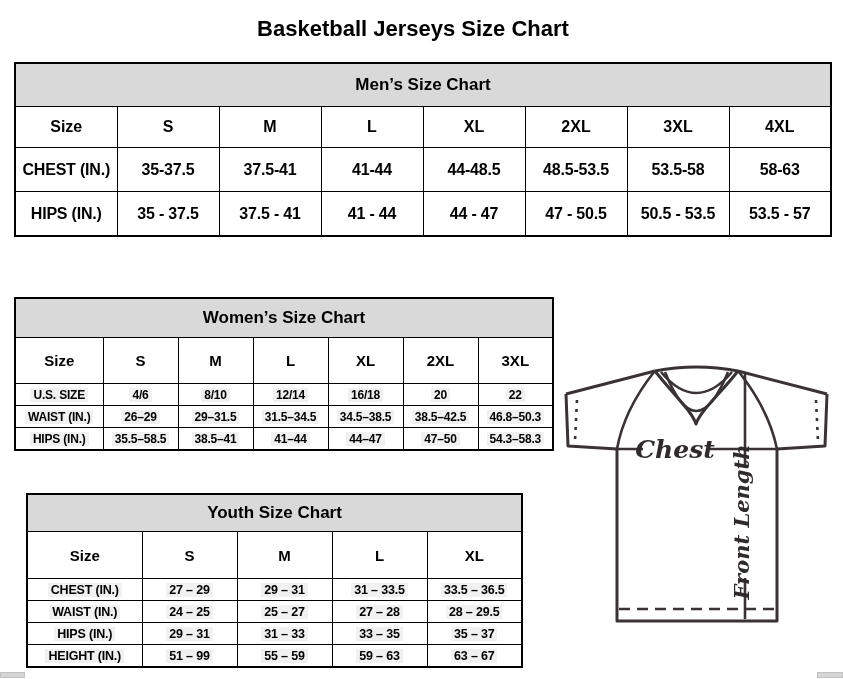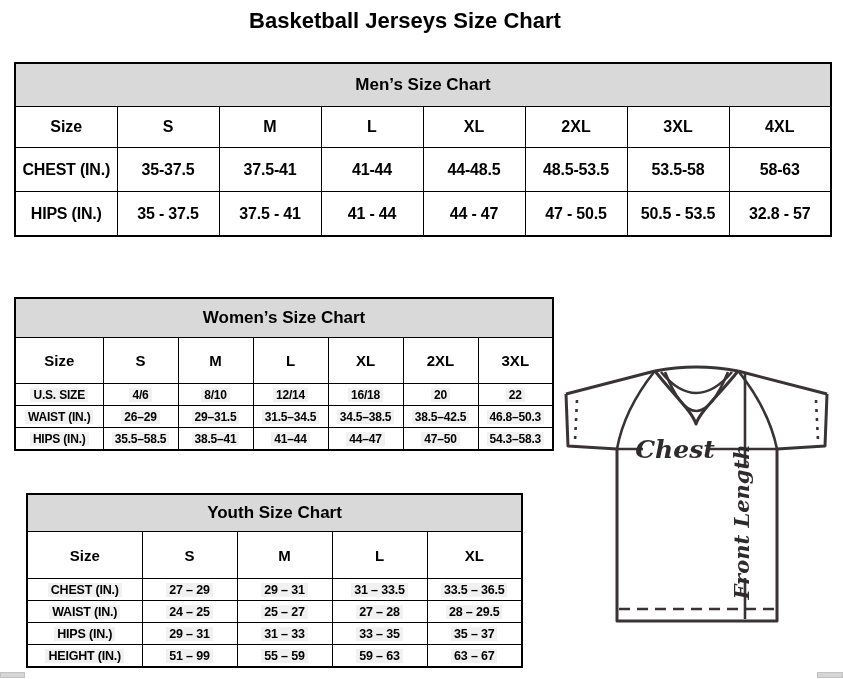--- a/index.html
+++ b/index.html
@@ -6,21 +6,21 @@
   .canvas{
     position:relative;
     width:843px;height:679px;
     background:#ffffff;
     font-family:"Liberation Sans",sans-serif;
     color:#000;
     overflow:hidden;
   }
   .page-title{
     position:absolute;top:6px;left:0;width:806px;
-    margin:2px;text-align:center;
+    margin:10px;text-align:center;
     font-size:22px;font-weight:bold;letter-spacing:0px;
   }
   table.tbl{
     position:absolute;
     border-collapse:collapse;
     table-layout:fixed;
     background:#fff;
     border:2px solid #000;
     font-weight:bold;
     text-align:center;
@@ -100,21 +100,21 @@
       <td>58-63</td>
     </tr>
     <tr class="r-data">
       <td>HIPS (IN.)</td>
       <td>35 - 37.5</td>
       <td>37.5 - 41</td>
       <td>41 - 44</td>
       <td>44 - 47</td>
       <td>47 - 50.5</td>
       <td>50.5 - 53.5</td>
-      <td>32.8 - 57</td>
+      <td>53.5 - 57</td>
     </tr>
   </tbody>
     </table>
 
   <table class="tbl womens">
     <colgroup>
       <col style="width:88px">
         <col style="width:75px">
         <col style="width:75px">
         <col style="width:75px">

